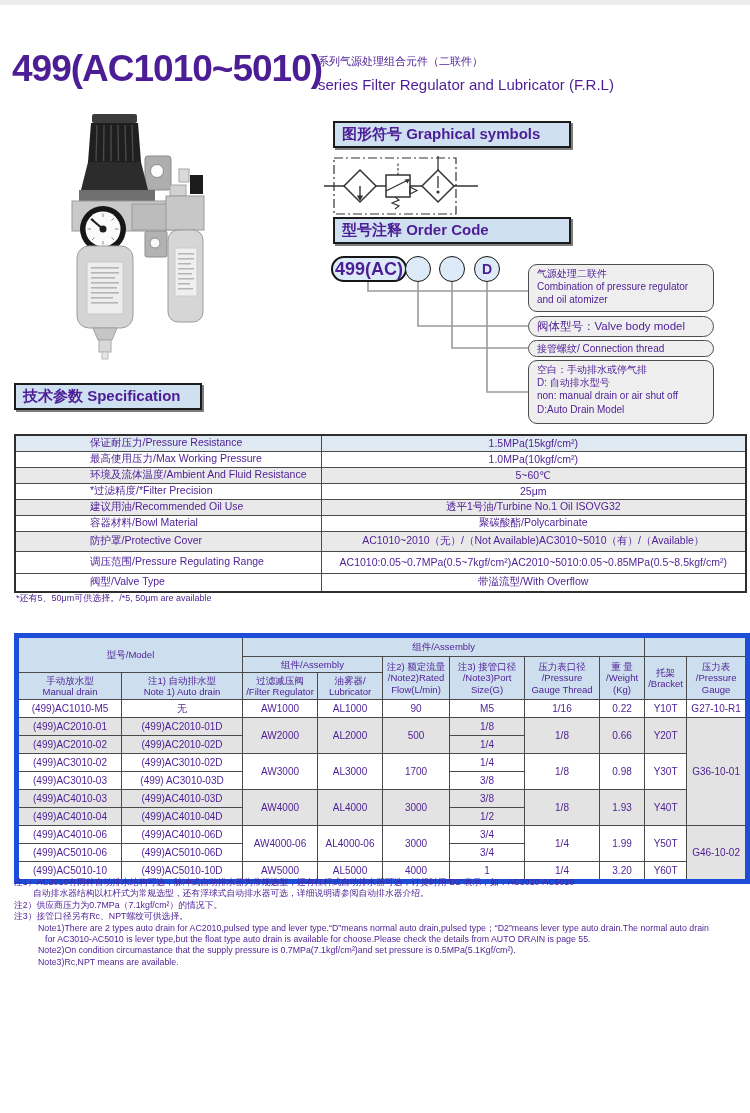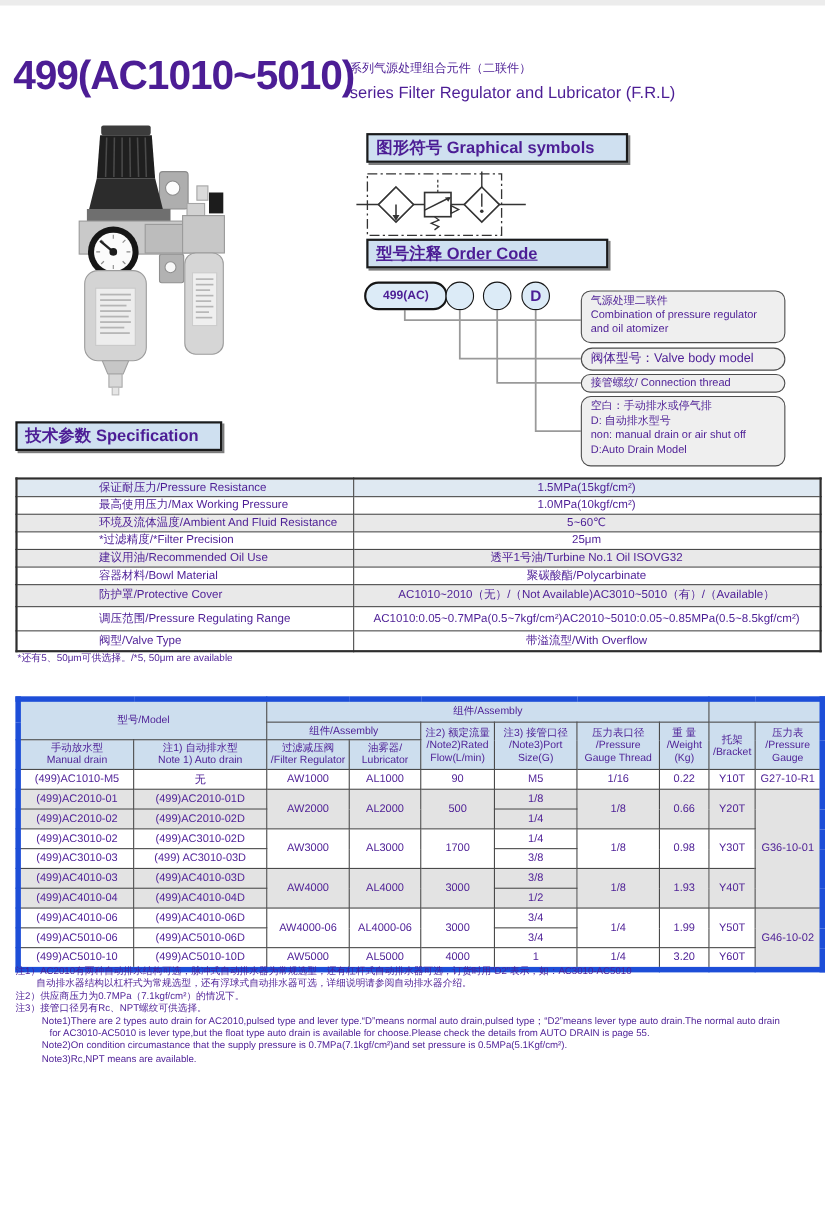--- a/index.html
+++ b/index.html
@@ -11,27 +11,27 @@
   
   .title-model{left:12px;top:48px;font-size:37px;font-weight:bold;letter-spacing:-1px;}
   .title-cn{left:318px;top:54px;font-size:11px;font-weight:normal;}
   .title-en{left:318px;top:76px;font-size:15px;font-weight:normal;}
 
   
   .sec-hdr{background:#cfe0f0;border:2px solid #1b1b1b;box-shadow:2px 2px 0 #7d7d7d;
            font-weight:bold;font-size:15px;display:flex;align-items:center;
            padding:0 7px;box-sizing:border-box;white-space:nowrap;}
   .hdr-gs{left:333px;top:121px;width:238px;height:27px;}
-  .hdr-oc{left:333px;top:217px;width:220px;height:27px;text-decoration:underline;}
+  .hdr-oc{left:333px;top:217px;width:238px;height:27px;}
   .hdr-spec{left:14px;top:383px;width:188px;height:27px;}
 
   
   .oc-pill{left:331px;top:256px;width:76px;height:26px;background:#dcebf7;border:2px solid #151515;
            border-radius:14px;box-sizing:border-box;display:flex;align-items:center;justify-content:center;
-           font-size:11px;font-weight:bold;}
+           font-size:18px;font-weight:bold;}
   .oc-circle{width:26px;height:26px;border-radius:50%;background:#dcebf7;border:1.5px solid #151515;
            box-sizing:border-box;display:flex;align-items:center;justify-content:center;
            font-size:14px;font-weight:bold;top:256px;}
   .oc-c1{left:405px;} .oc-c2{left:439px;} .oc-c3{left:474px;}
   .callout{left:528px;width:186px;background:#efefef;border:1.2px solid #4d4d4d;border-radius:9px;
            box-sizing:border-box;padding:2px 8px;font-size:10px;line-height:1.32;white-space:pre-line;}
   .co-1{top:264px;min-height:48px;}
   .co-2{top:316px;height:21px;border-radius:11px;font-size:11.5px;display:flex;align-items:center;padding-top:0;padding-bottom:0;}
   .co-3{top:340px;height:17px;border-radius:9px;display:flex;align-items:center;padding-top:0;padding-bottom:0;}
   .co-4{top:360px;min-height:64px;}

